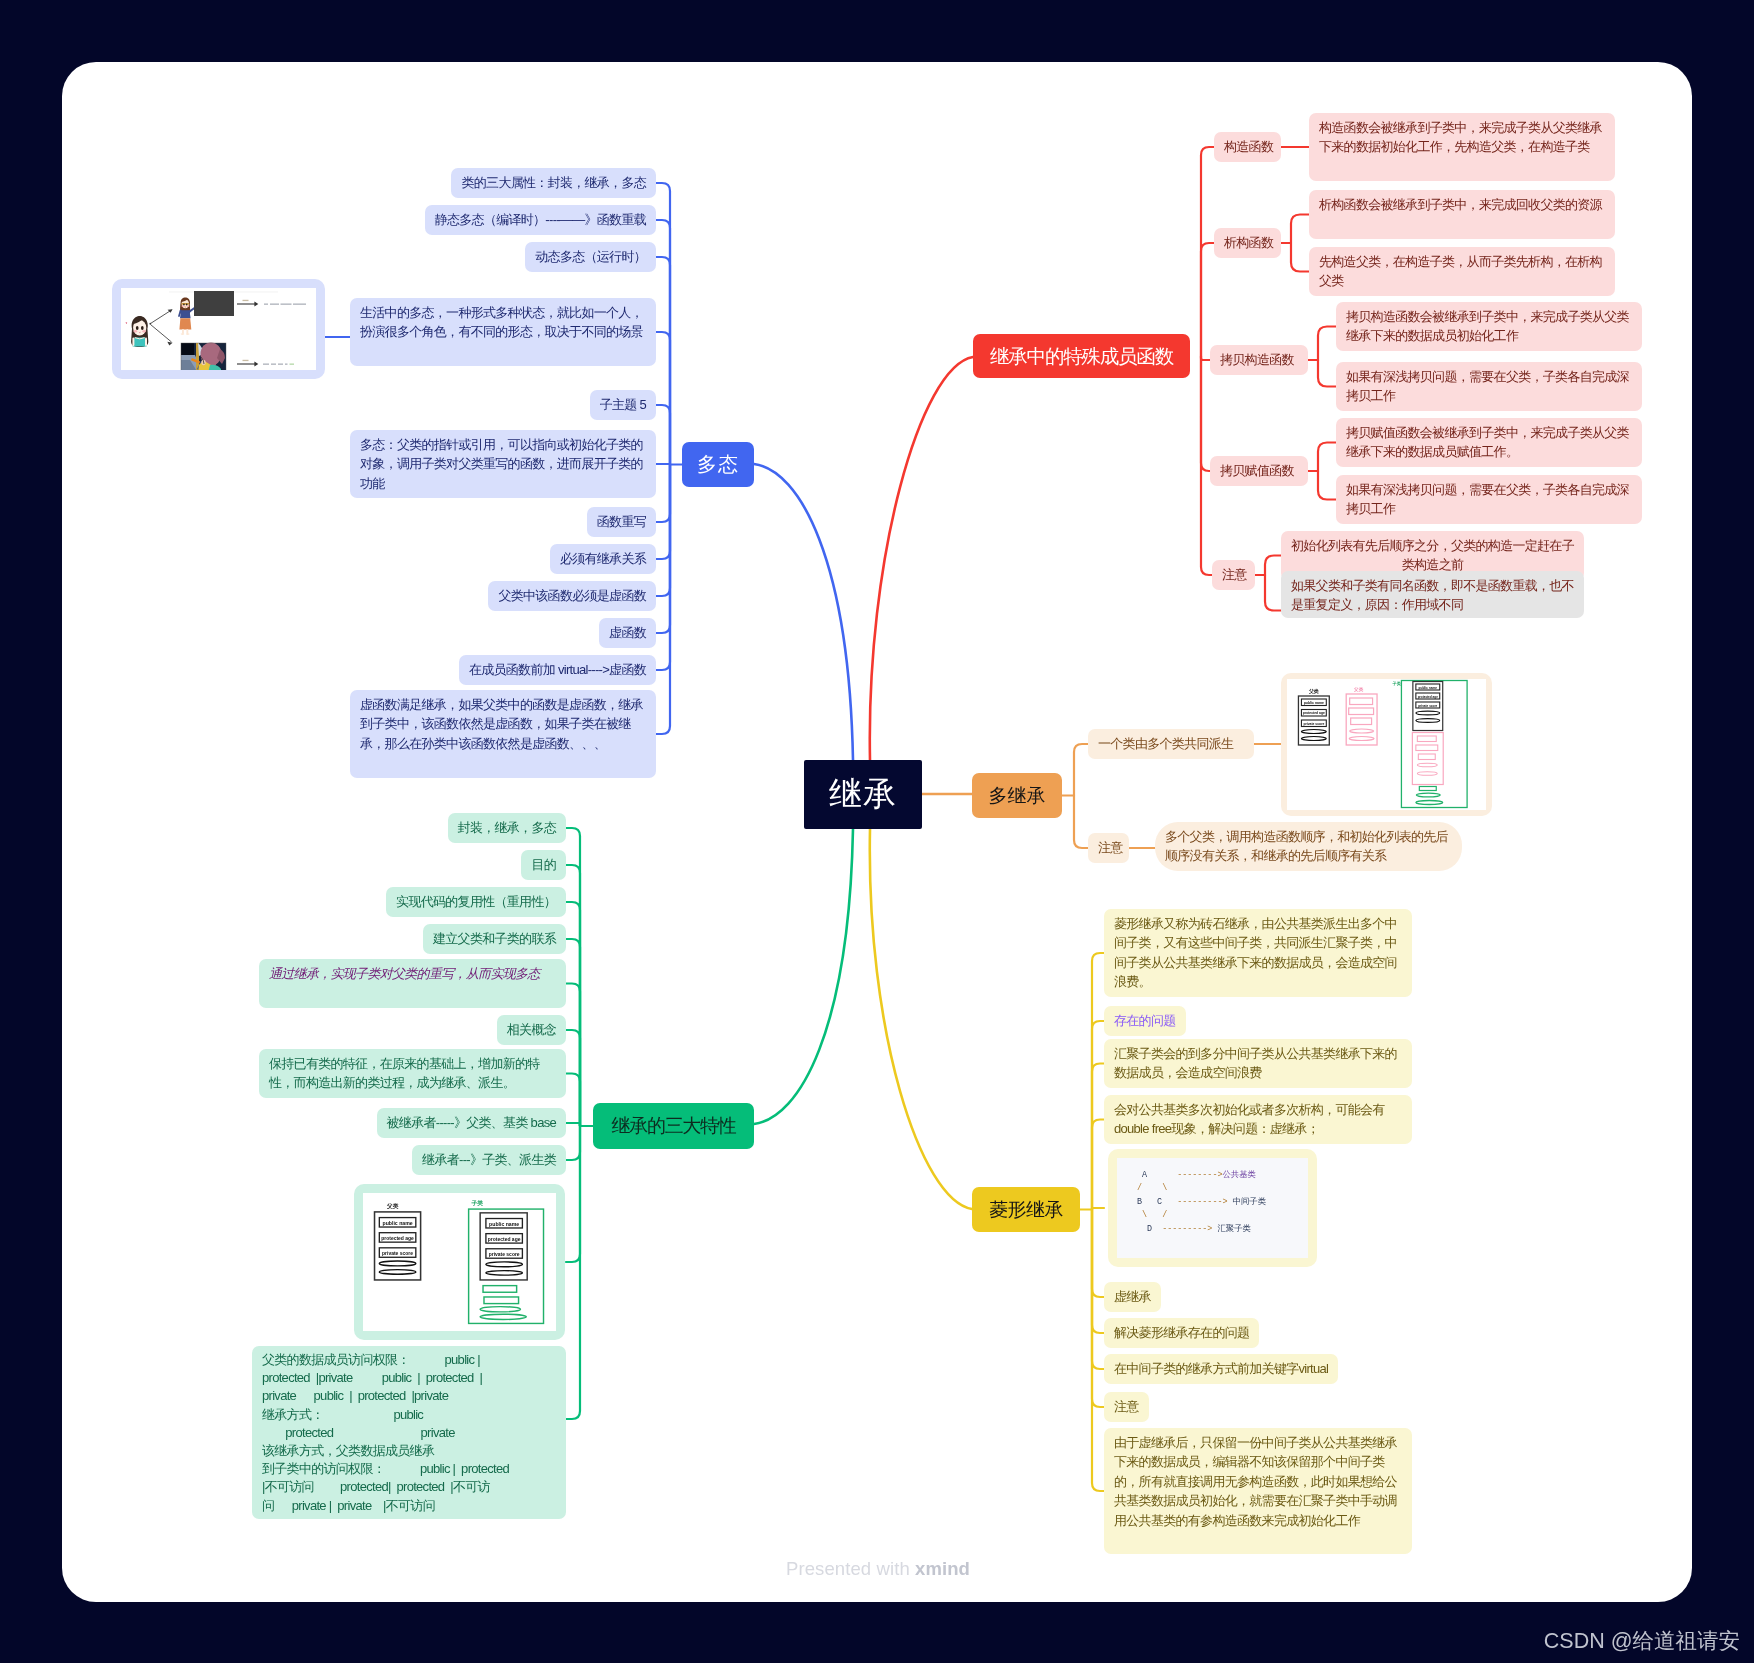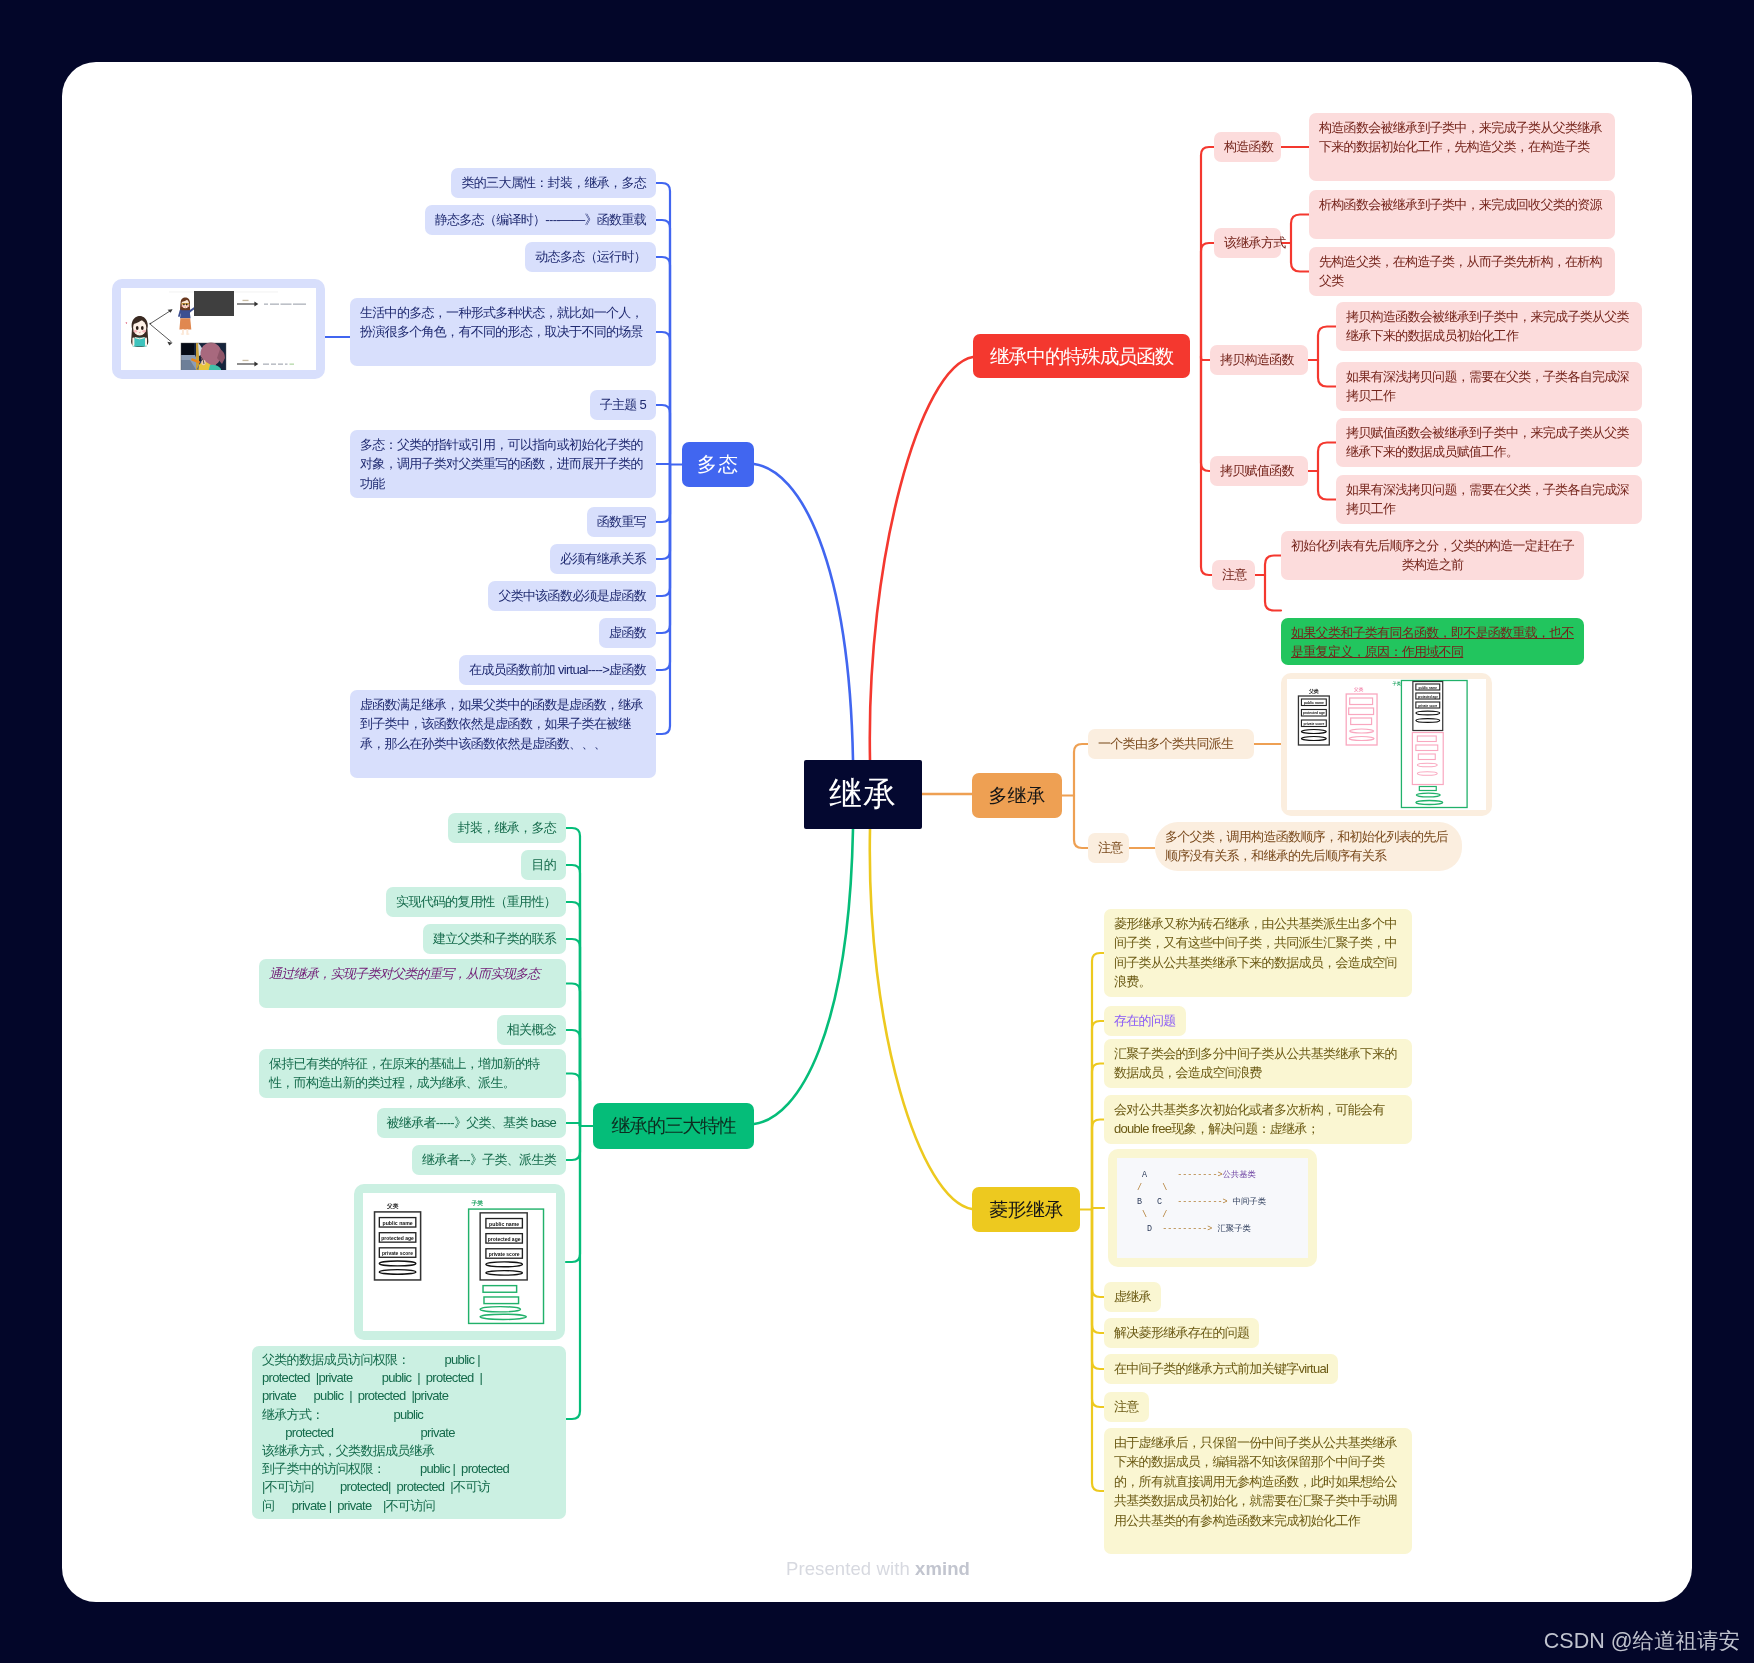--- a/index.html
+++ b/index.html
@@ -244,33 +244,33 @@
  <ellipse cx="147" cy="84.5" rx="19" ry="2.4" fill="#fff" stroke="#111" stroke-width="1.5"></ellipse>
  <rect x="125" y="98" width="35" height="7" fill="#fff" stroke="#21b16a" stroke-width="1.5"></rect>
  <rect x="126" y="110" width="36" height="7" fill="#fff" stroke="#21b16a" stroke-width="1.5"></rect>
  <ellipse cx="143" cy="123" rx="21" ry="2.8" fill="#fff" stroke="#21b16a" stroke-width="1.5"></ellipse>
  <ellipse cx="146" cy="131" rx="24" ry="2.8" fill="#fff" stroke="#21b16a" stroke-width="1.5"></ellipse>
 </svg></div>
         </div>
         <div class="mainnode" style="left: 531px; top: 1041px; width: 161px; height: 46px; background: rgb(5, 189, 121); color: rgb(13, 43, 31); font-size: 19px; letter-spacing: -1.3px;">继承的三大特性</div>
         <div class="mainnode" style="left: 911px; top: 272px; width: 217px; height: 44px; background: rgb(244, 56, 47); color: rgb(255, 255, 255); font-size: 19.5px; letter-spacing: -1.2px;">继承中的特殊成员函数</div>
         <div class="node tnode" style="left: 1152px; top: 70px; white-space: nowrap; width: 67px; height: 30px; background: rgb(252, 220, 220); color: rgb(116, 36, 27);">构造函数</div>
-        <div class="node tnode" style="left: 1152px; top: 166px; white-space: nowrap; width: 67px; height: 30px; background: rgb(252, 220, 220); color: rgb(116, 36, 27);">该继承方式</div>
+        <div class="node tnode" style="left: 1152px; top: 166px; white-space: nowrap; width: 67px; height: 30px; background: rgb(252, 220, 220); color: rgb(116, 36, 27);">析构函数</div>
         <div class="node tnode" style="left: 1148px; top: 283px; white-space: nowrap; width: 98px; height: 30px; background: rgb(252, 220, 220); color: rgb(116, 36, 27);">拷贝构造函数</div>
         <div class="node tnode" style="left: 1148px; top: 394px; white-space: nowrap; width: 98px; height: 30px; background: rgb(252, 220, 220); color: rgb(116, 36, 27);">拷贝赋值函数</div>
         <div class="node tnode" style="left: 1150px; top: 498px; white-space: nowrap; width: 43px; height: 30px; background: rgb(252, 220, 220); color: rgb(116, 36, 27);">注意</div>
         <div class="node tnode" style="left: 1247px; top: 51px; width: 306px; height: 68px; background: rgb(252, 220, 220); color: rgb(116, 36, 27);">构造函数会被继承到子类中，来完成子类从父类继承下来的数据初始化工作，先构造父类，在构造子类</div>
         <div class="node tnode" style="left: 1247px; top: 128px; width: 306px; height: 49px; background: rgb(252, 220, 220); color: rgb(116, 36, 27);">析构函数会被继承到子类中，来完成回收父类的资源</div>
         <div class="node tnode" style="left: 1247px; top: 185px; width: 306px; height: 49px; background: rgb(252, 220, 220); color: rgb(116, 36, 27);">先构造父类，在构造子类，从而子类先析构，在析构父类</div>
         <div class="node tnode" style="left: 1274px; top: 240px; width: 306px; height: 49px; background: rgb(252, 220, 220); color: rgb(116, 36, 27);">拷贝构造函数会被继承到子类中，来完成子类从父类继承下来的数据成员初始化工作</div>
         <div class="node tnode" style="left: 1274px; top: 300px; width: 306px; height: 49px; background: rgb(252, 220, 220); color: rgb(116, 36, 27);">如果有深浅拷贝问题，需要在父类，子类各自完成深拷贝工作</div>
         <div class="node tnode" style="left: 1274px; top: 356px; width: 306px; height: 49px; background: rgb(252, 220, 220); color: rgb(116, 36, 27);">拷贝赋值函数会被继承到子类中，来完成子类从父类继承下来的数据成员赋值工作。</div>
         <div class="node tnode" style="left: 1274px; top: 413px; width: 306px; height: 49px; background: rgb(252, 220, 220); color: rgb(116, 36, 27);">如果有深浅拷贝问题，需要在父类，子类各自完成深拷贝工作</div>
         <div class="node tnode" style="left: 1219px; top: 469px; width: 303px; height: 49px; background: rgb(252, 220, 220); color: rgb(116, 36, 27); text-align: center;">初始化列表有先后顺序之分，父类的构造一定赶在子类构造之前</div>
-        <div class="node tnode" style="left: 1219px; top: 556px; width: 303px; height: 47px; background: #22c55e; color: rgb(116, 36, 27); text-decoration: underline;">如果父类和子类有同名函数，即不是函数重载，也不是重复定义，原因：作用域不同</div>
+        <div class="node tnode" style="left: 1219px; top: 509px; width: 303px; height: 47px; background: #e5e5e5; color: rgb(116, 36, 27);">如果父类和子类有同名函数，即不是函数重载，也不是重复定义，原因：作用域不同</div>
         <div class="mainnode" style="left: 910px; top: 711px; width: 90px; height: 45px; background: rgb(238, 160, 83); color: rgb(22, 22, 22); font-size: 19px; letter-spacing: 0px;">多继承</div>
         <div class="node tnode" style="left: 1026px; top: 667px; white-space: nowrap; width: 166px; height: 30px; background: rgb(251, 238, 223); color: rgb(122, 74, 29);">一个类由多个类共同派生</div>
         <div class="node tnode" style="left: 1026px; top: 771px; white-space: nowrap; width: 41px; height: 30px; background: rgb(251, 238, 223); color: rgb(122, 74, 29);">注意</div>
         <div class="node tnode" style="left: 1093px; top: 760px; width: 307px; height: 49px; background: rgb(251, 238, 223); color: rgb(122, 74, 29); border-radius: 23px;">多个父类，调用构造函数顺序，和初始化列表的先后顺序没有关系，和继承的先后顺序有关系</div>
         <div class="imgnode" style="left: 1219px; top: 611px; width: 211px; height: 143px; background: rgb(251, 238, 223); padding: 6px;">
           <div class="inner" id="multiimg"><svg width="100%" height="100%" viewBox="0 0 200 131" preserveAspectRatio="none">
  <rect x="0" y="0" width="200" height="131" fill="#fff"></rect>
 
  <text x="27" y="14" font-size="5" text-anchor="middle" fill="#222" font-weight="bold">父类</text>
  <rect x="11.5" y="17" width="31" height="49" fill="#fff" stroke="#333" stroke-width="1.3"></rect>

